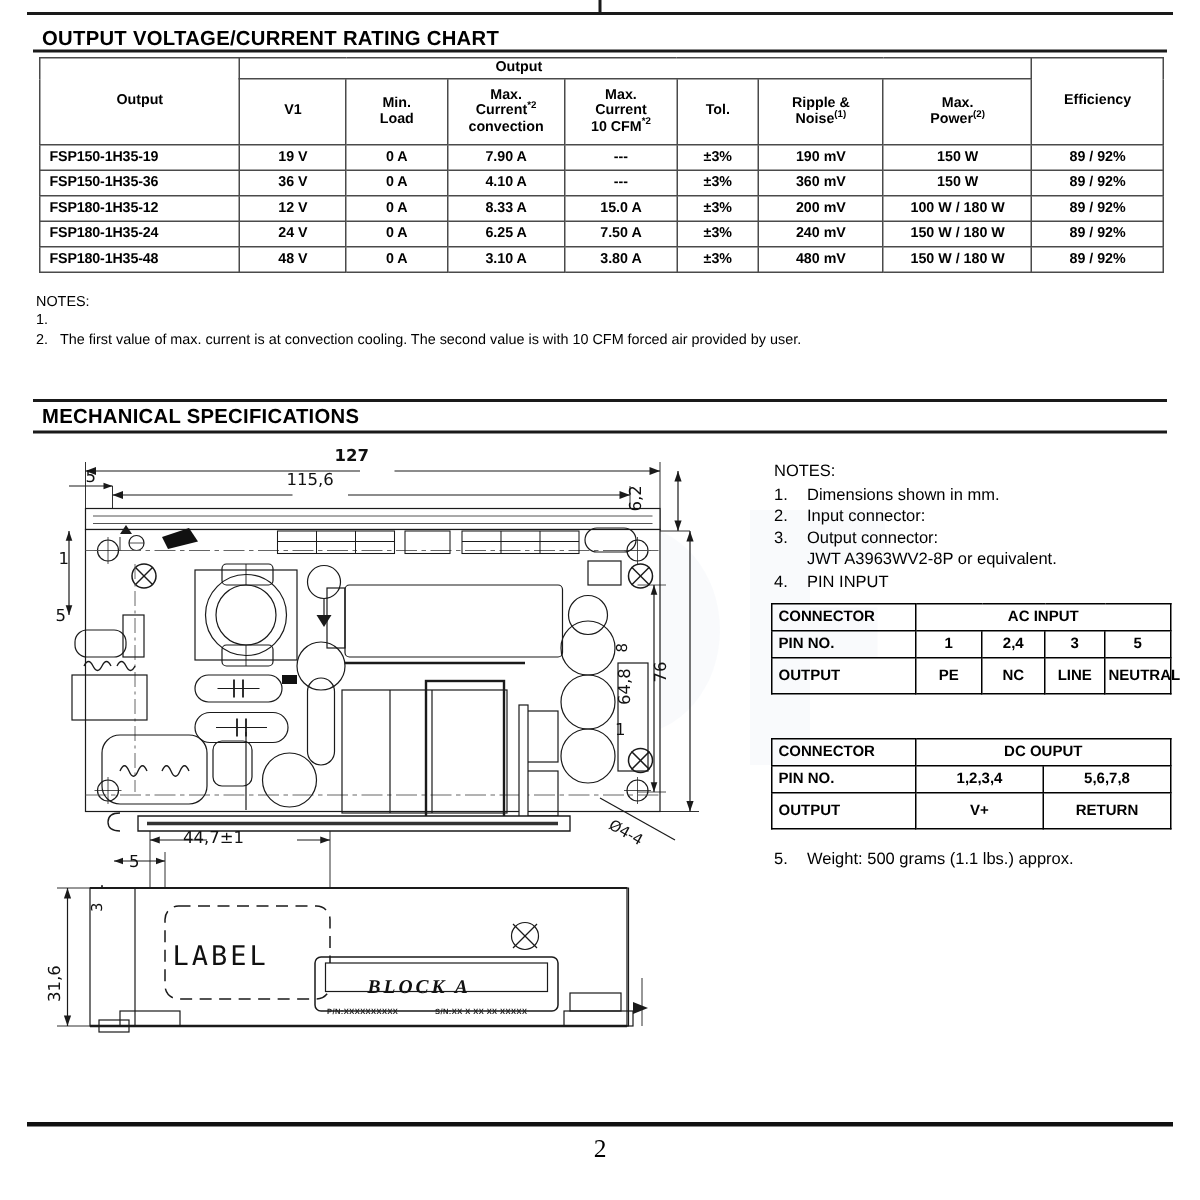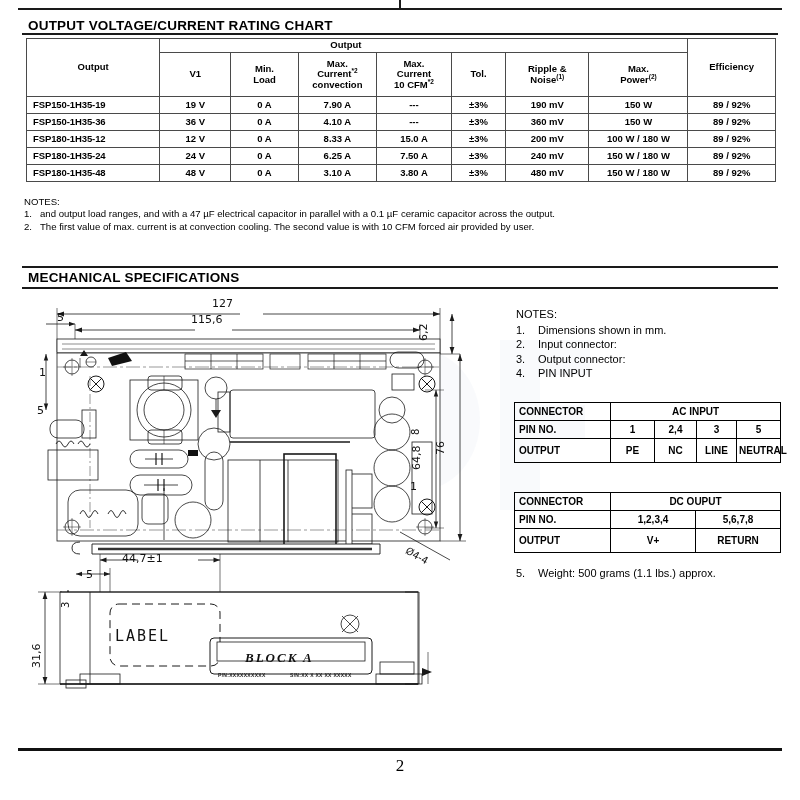--- a/index.html
+++ b/index.html
@@ -94,21 +94,21 @@
     position: absolute;
     font-family: "DejaVu Sans", sans-serif;
     font-size: 11px;
     color: #111;
     white-space: nowrap;
   }
   .dimtext.vert { transform-origin: 0 0; }
   .label-text {
     position: absolute;
     font-family: "DejaVu Sans Mono", monospace;
-    font-size: 15px;
+    font-size: 18px;
     letter-spacing: 2px;
     color: #111;
   }
   .block-text {
     position: absolute;
     font-family: "Liberation Serif", serif;
     font-style: italic;
     font-weight: bold;
     font-size: 13px;
     letter-spacing: 2px;
@@ -257,21 +257,20 @@
         <td>89 / 92%</td>
       </tr>
     </tbody>
   </table>
 
   <div class="notes-box" style="left:24px; top:196px; width:752px;">
     <div class="notes-title">NOTES:</div>
     <div class="note-row">
       <div class="note-num">1.</div>
       <div class="note-txt">
-        <span class="cont">and output load ranges, and with a 47 µF electrical capacitor in parallel with a 0.1 µF ceramic capacitor across the output.</span>
       </div>
     </div>
     <div class="note-row">
       <div class="note-num">2.</div>
       <div class="note-txt">
         <span>The first value of max. current is at convection cooling. The second value is with 10 CFM forced air provided by user.</span>
       </div>
     </div>
   </div>
 
@@ -299,20 +298,21 @@
     <div class="mrow">
       <div class="n">2.</div>
       <div class="t">
         <span>Input connector:</span>
       </div>
     </div>
     <div class="mrow">
       <div class="n">3.</div>
       <div class="t">
         <span>Output connector:</span>
+        <span class="sub">JWT A3963WV2-8P or equivalent.</span>
       </div>
     </div>
     <div class="mrow">
       <div class="n">4.</div>
       <div class="t">PIN INPUT</div>
     </div>
   </div>
 
   <table class="pin" style="left:514px; top:402px; width:266px;">
     <colgroup>
@@ -574,21 +574,21 @@
       <rect x="356" y="382" width="46" height="10"></rect>
       <path d="M402 376 l10 4 l-10 4 z" fill="#1a1a1a" stroke="none"></path>
       <line x1="408" y1="360" x2="408" y2="392" stroke-width="0.6"></line>
 
       <path d="M72 252 L360 252 L360 262 L72 262 Z" fill="#fff" stroke-width="0.9"></path>
       <line x1="78" y1="257" x2="352" y2="257" stroke-width="2.4" stroke="#333"></line>
       <path d="M60 250 q-8 0 -8 6 q0 6 8 6" stroke-width="0.9"></path>
     </g>
   </svg>
 
-  <div class="dimtext" style="left:212px; top:297px;">127</div>
+  <div class="dimtext" style="left:223px; top:297px;font-weight:bold;">127</div>
   <div class="dimtext" style="left:191px; top:313px;">115,6</div>
   <div class="dimtext" style="left:57px; top:311px;">5</div>
   <div class="dimtext" style="left:37px; top:404px;">5</div>
   <div class="dimtext" style="left:39px; top:366px;">1</div>
 
   <div class="dimtext vert" style="left:417px; top:341px; transform:rotate(-90deg);">6,2</div>
   <div class="dimtext vert" style="left:410px; top:435px; transform:rotate(-90deg); font-size:10px;">8</div>
   <div class="dimtext vert" style="left:410px; top:470px; transform:rotate(-90deg);">64,8</div>
   <div class="dimtext vert" style="left:434px; top:455px; transform:rotate(-90deg);">76</div>
   <div class="dimtext" style="left:410px; top:480px;">1</div>

